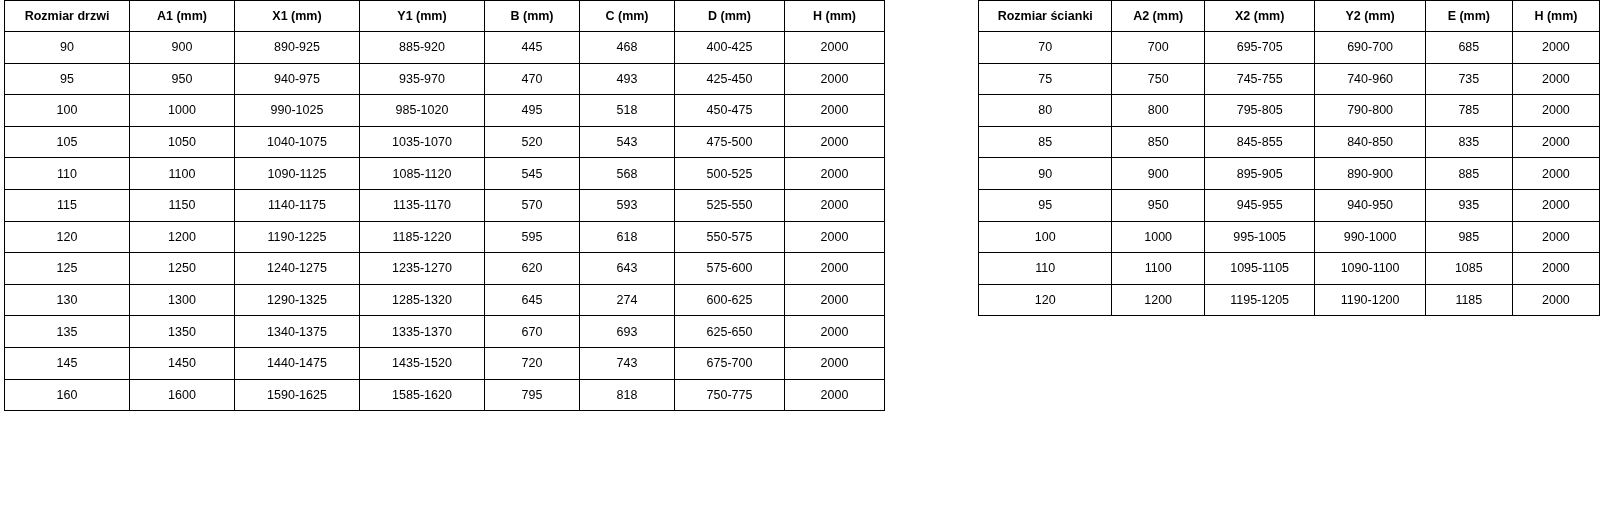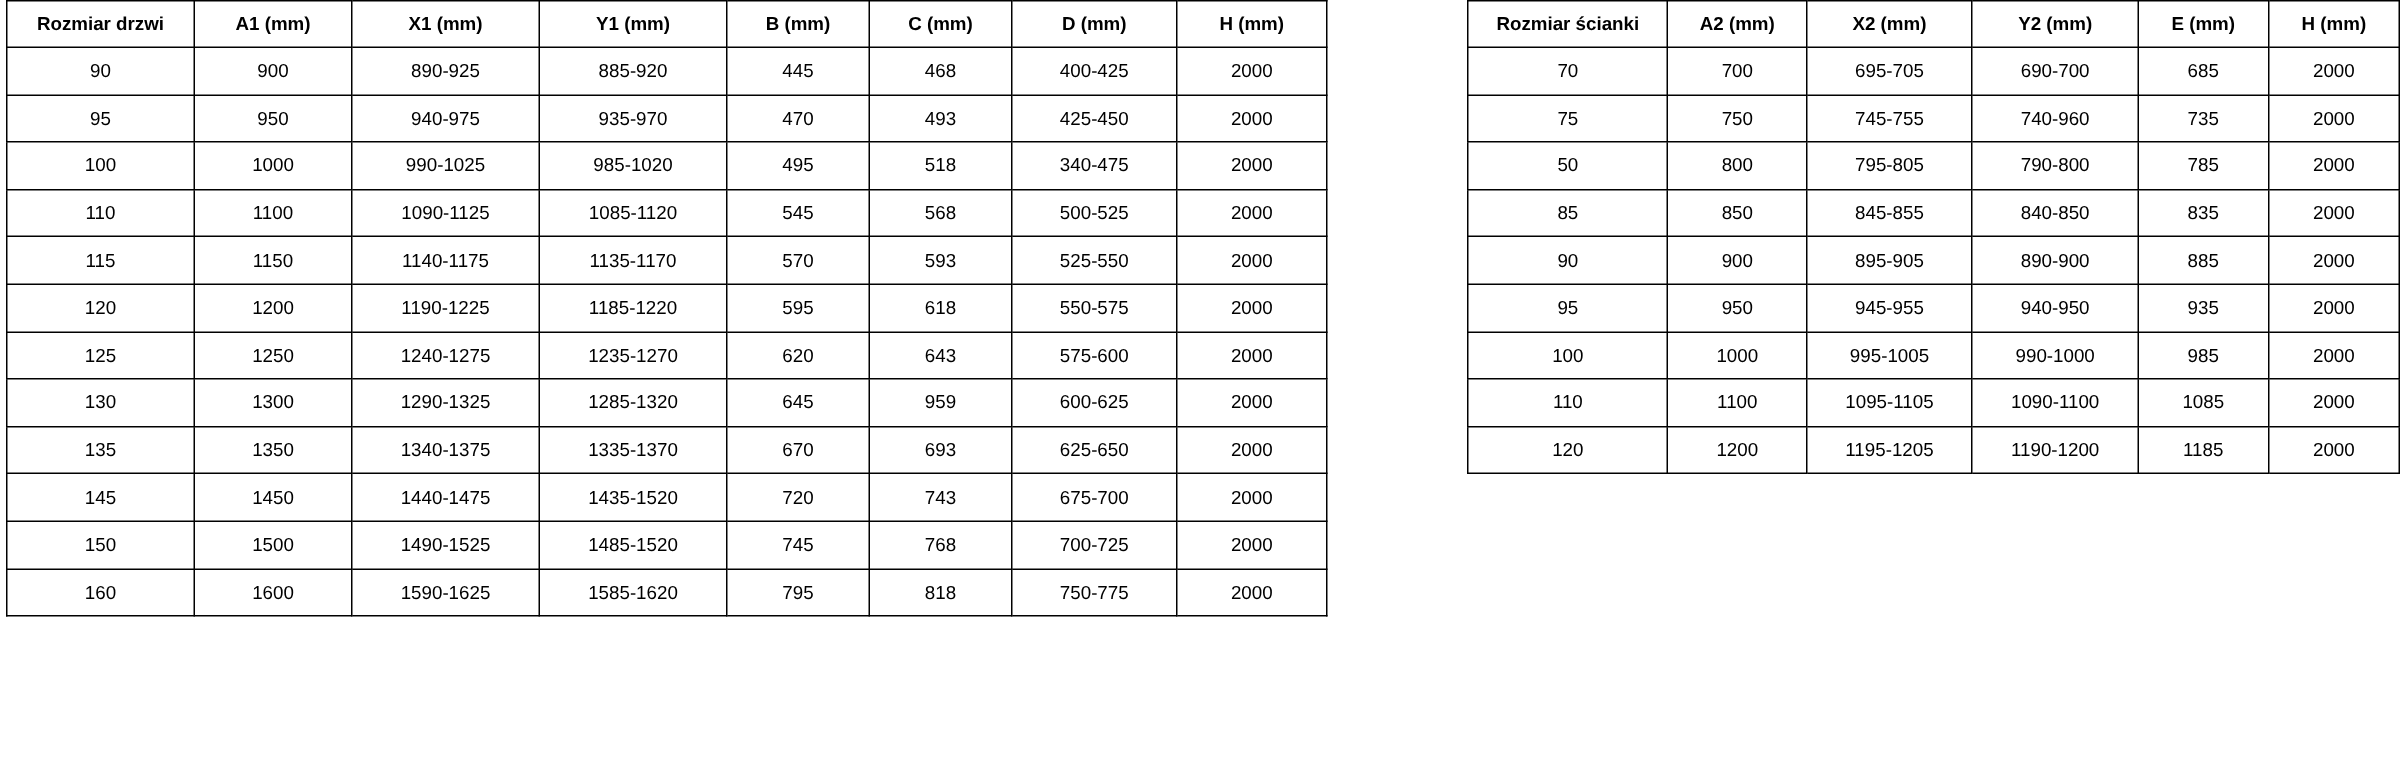--- a/index.html
+++ b/index.html
@@ -117,21 +117,31 @@
           <td>425-450</td>
           <td>2000</td>
         </tr>
         <tr>
           <td>100</td>
           <td>1000</td>
           <td>990-1025</td>
           <td>985-1020</td>
           <td>495</td>
           <td>518</td>
-          <td>340-475</td>
+          <td>450-475</td>
+          <td>2000</td>
+        </tr>
+        <tr>
+          <td>105</td>
+          <td>1050</td>
+          <td>1040-1075</td>
+          <td>1035-1070</td>
+          <td>520</td>
+          <td>543</td>
+          <td>475-500</td>
           <td>2000</td>
         </tr>
         <tr>
           <td>110</td>
           <td>1100</td>
           <td>1090-1125</td>
           <td>1085-1120</td>
           <td>545</td>
           <td>568</td>
           <td>500-525</td>
@@ -166,21 +176,21 @@
           <td>643</td>
           <td>575-600</td>
           <td>2000</td>
         </tr>
         <tr>
           <td>130</td>
           <td>1300</td>
           <td>1290-1325</td>
           <td>1285-1320</td>
           <td>645</td>
-          <td>959</td>
+          <td>274</td>
           <td>600-625</td>
           <td>2000</td>
         </tr>
         <tr>
           <td>135</td>
           <td>1350</td>
           <td>1340-1375</td>
           <td>1335-1370</td>
           <td>670</td>
           <td>693</td>
@@ -188,30 +198,20 @@
           <td>2000</td>
         </tr>
         <tr>
           <td>145</td>
           <td>1450</td>
           <td>1440-1475</td>
           <td>1435-1520</td>
           <td>720</td>
           <td>743</td>
           <td>675-700</td>
-          <td>2000</td>
-        </tr>
-        <tr>
-          <td>150</td>
-          <td>1500</td>
-          <td>1490-1525</td>
-          <td>1485-1520</td>
-          <td>745</td>
-          <td>768</td>
-          <td>700-725</td>
           <td>2000</td>
         </tr>
         <tr>
           <td>160</td>
           <td>1600</td>
           <td>1590-1625</td>
           <td>1585-1620</td>
           <td>795</td>
           <td>818</td>
           <td>750-775</td>
@@ -252,21 +252,21 @@
         </tr>
         <tr>
           <td>75</td>
           <td>750</td>
           <td>745-755</td>
           <td>740-960</td>
           <td>735</td>
           <td>2000</td>
         </tr>
         <tr>
-          <td>50</td>
+          <td>80</td>
           <td>800</td>
           <td>795-805</td>
           <td>790-800</td>
           <td>785</td>
           <td>2000</td>
         </tr>
         <tr>
           <td>85</td>
           <td>850</td>
           <td>845-855</td>

